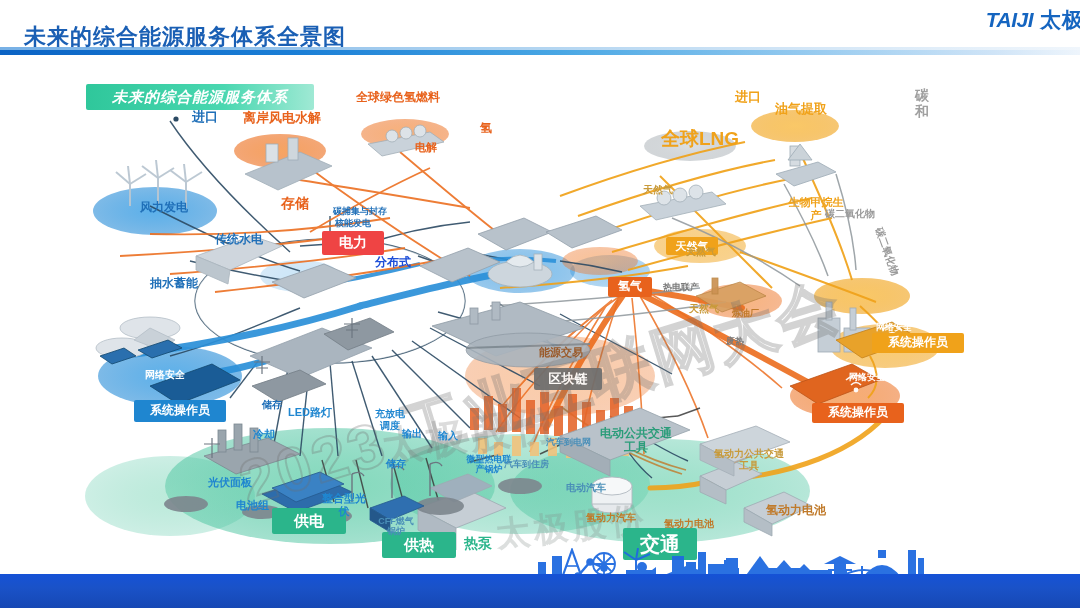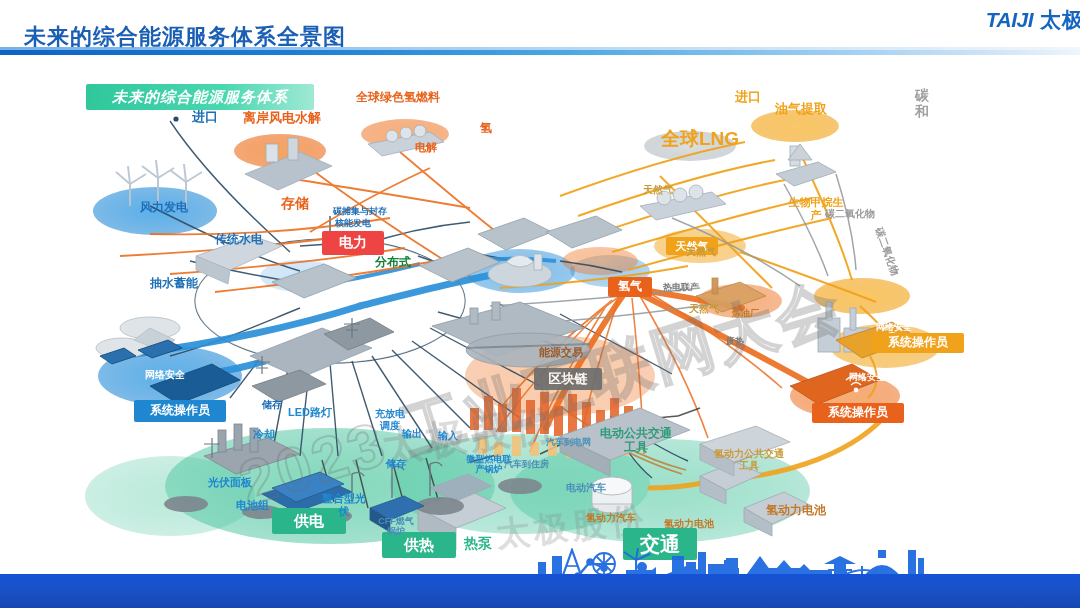--- a/index.html
+++ b/index.html
@@ -531,21 +531,21 @@
     <div class="lbl" style="left:140px;top:145px;font-size:12px;font-weight:bold;color:#1f6fb8;">风力发电</div>
 
     <div class="lbl" style="left:215px;top:177px;font-size:12px;font-weight:bold;color:#1f6fb8;">传统水电</div>
 
     <div class="lbl" style="left:150px;top:221px;font-size:12px;font-weight:bold;color:#1f6fb8;">抽水蓄能</div>
 
     <div class="lbl" style="left:145px;top:313px;font-size:10px;font-weight:bold;color:#ffffff;">网络安全</div>
 
     <div class="lbl" style="left:262px;top:343px;font-size:10px;font-weight:bold;color:#1f6fb8;">储存</div>
 
-    <div class="lbl" style="left:375px;top:200px;font-size:12px;font-weight:bold;color:#15803d;">分布式</div>
+    <div class="lbl" style="left:375px;top:200px;font-size:12px;font-weight:bold;color:#1d4ed8;">分布式</div>
 
     <div class="lbl" style="left:333px;top:151px;font-size:9px;font-weight:bold;color:#1f6fb8;">碳捕集与封存</div>
 
     <div class="lbl" style="left:335px;top:163px;font-size:9px;font-weight:bold;color:#1f6fb8;">核能发电</div>
 
     <div class="lbl" style="left:663px;top:227px;font-size:9px;font-weight:bold;color:#7a7a7a;">热电联产</div>
 
     <div class="lbl" style="left:678px;top:281px;font-size:9px;font-weight:bold;color:#7a7a7a;margin-left:48px;">废热</div>
 
     <div class="lbl" style="left:539px;top:290px;font-size:11px;font-weight:bold;color:#9a5a2a;">能源交易</div>

